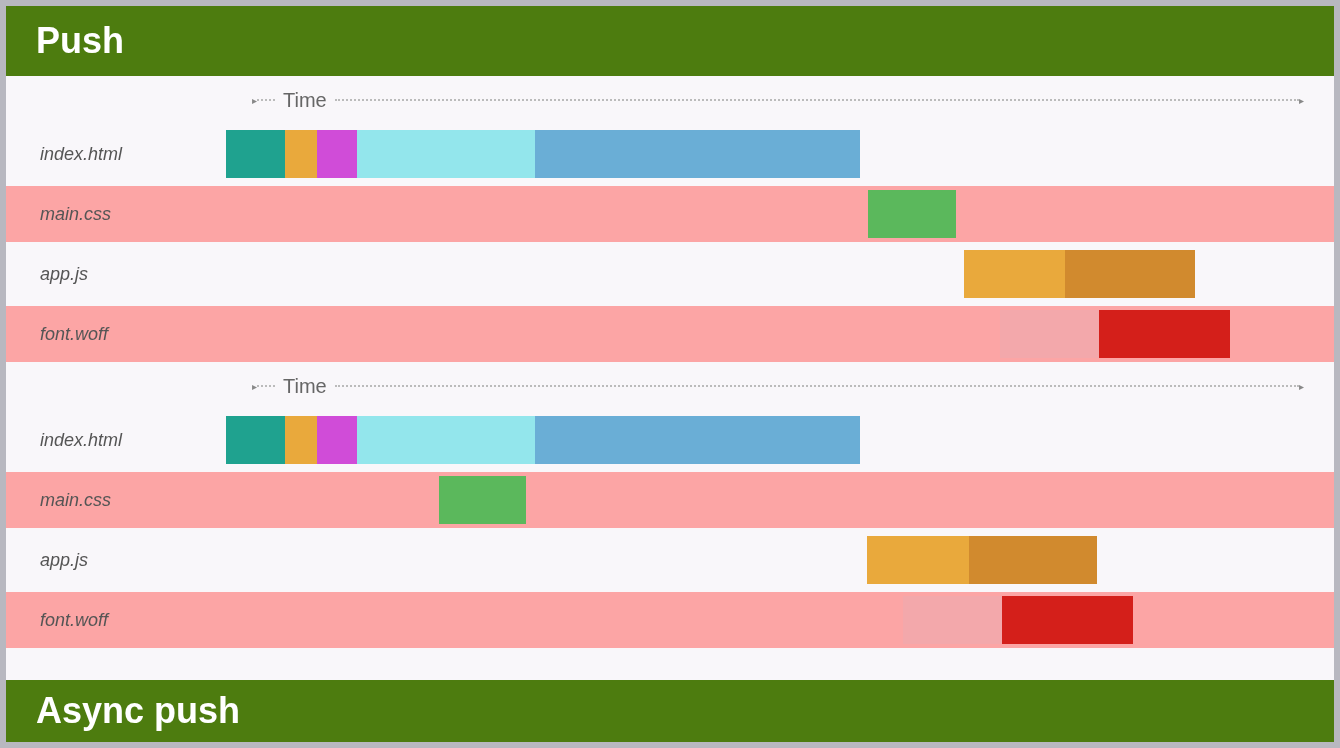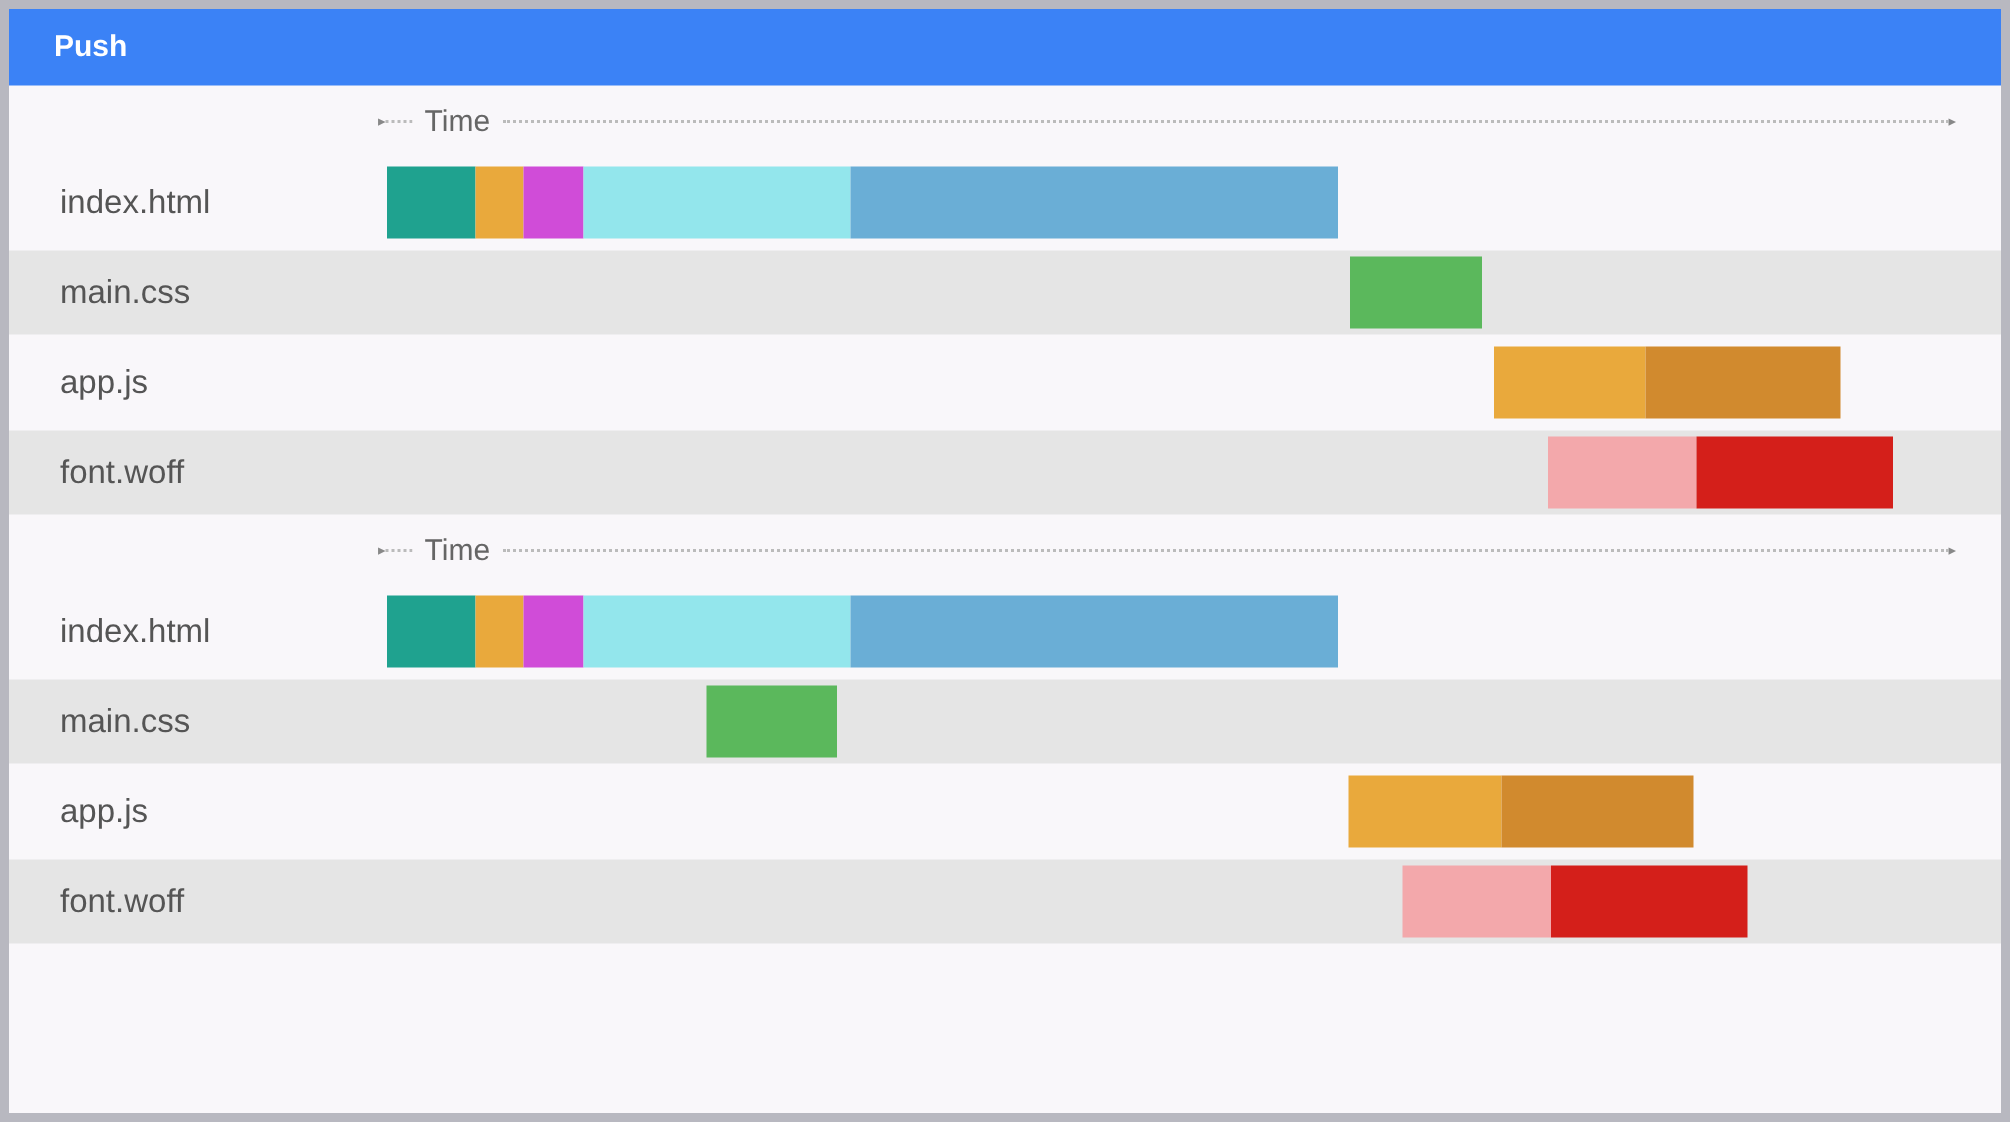--- a/index.html
+++ b/index.html
@@ -12,23 +12,23 @@
       padding: 6px;
     }
     .container {
       background: #f9f7fa;
       width: 100%;
       height: 100%;
       display: flex;
       flex-direction: column;
     }
     .header {
-      background: #3b82f6;
+      background: #4d7c0f;
       color: #fff;
-      font-size: 20px;
+      font-size: 36px;
       font-weight: 600;
       padding: 14px 30px;
     }
     .header.secondary {
       padding: 10px 30px;
     }
     .chart-area {
       flex: 1;
       padding: 0;
       position: relative;
@@ -60,28 +60,29 @@
       font-size: 10px;
       color: #888;
     }
     .row {
       display: flex;
       align-items: center;
       height: 56px;
       margin: 4px 0;
     }
     .row.alt {
-      background: #e5e5e5;
+      background: #fca5a5;
     }
     .row-label {
-      width: 252px;
+      width: 220px;
       padding-left: 34px;
-      font-size: 22px;
+      font-size: 18px;
       color: #555;
       flex-shrink: 0;
+      font-style: italic;
     }
     .row-bars {
       position: relative;
       flex: 1;
       height: 100%;
     }
     .bar-seg {
       position: absolute;
       top: 4px;
       bottom: 4px;
@@ -166,13 +167,14 @@
       </div>
       <div class="row alt">
         <div class="row-label">font.woff</div>
         <div class="row-bars">
           <div class="bar-seg" style="left: 677.34px; width: 99.045px; background: rgb(243, 168, 171);"></div>
           <div class="bar-seg" style="left: 776.385px; width: 130.995px; background: rgb(212, 31, 26);"></div>
         </div>
       </div>
     </div>
 
+  <div class="header secondary">Async push</div>
 </div>
 
 </body></html>

